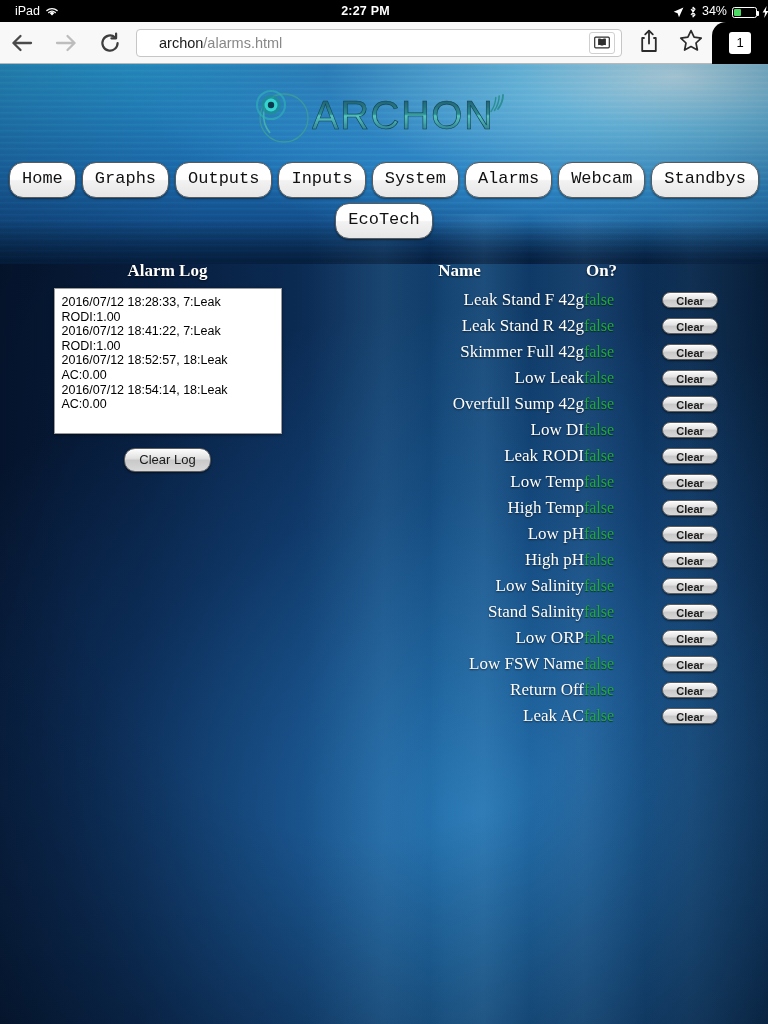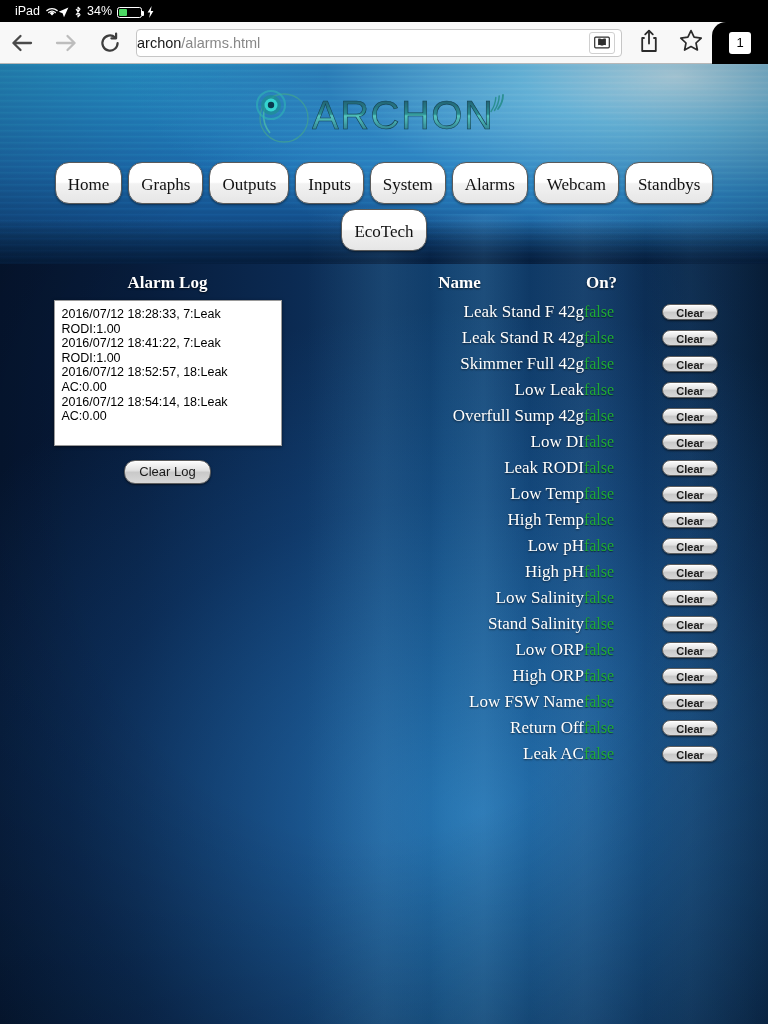--- a/index.html
+++ b/index.html
@@ -43,21 +43,21 @@
     border-bottom: 1px solid #b8b8b8;
   }
   .nav-btn {
     width: 44px; height: 42px; display:flex; align-items:center; justify-content:center;
     cursor: pointer;
   }
   .nav-btn svg { display:block; }
   .url-field {
     flex: 1; height: 28px; background: #fff; border: 1px solid #c6c6c6;
     border-radius: 4px; margin: 0 6px 0 4px; display:flex; align-items:center;
-    padding: 0 6px 0 0; position: relative;
+    padding: 0 6px 0 22px; position: relative;
   }
   .url-text { font-size: 14.5px; color: #888; font-family: "Liberation Sans", sans-serif; white-space: nowrap; }
   .url-text b { color: #1a1a1a; font-weight: normal; }
   .reader-ico {
     width: 26px; height: 22px; border: 1px solid #d0d0d0; border-radius: 3px;
     display:flex; align-items:center; justify-content:center; margin-left:auto;
     background:#fff; cursor:pointer;
   }
   .chrome-ico { width: 42px; height: 42px; display:flex; align-items:center; justify-content:center; cursor:pointer; }
   .tabs-corner {
@@ -126,22 +126,22 @@
   .logo svg { display:block; }
 
   
   .nav { text-align:center; margin-top: 6px; line-height: 30px; }
   .nav-row { display:flex; justify-content:center; flex-wrap: wrap; gap: 6px; }
   .pill {
     display:inline-block;
     background: linear-gradient(to bottom, #ffffff 0%, #ffffff 48%, #f2f2f2 52%, #e6e6e6 100%);
     border: 1px solid #5a5a5a;
     border-radius: 14px;
-    padding: 7px 12px 3px;
-    font-family: Liberation Serif, serif;
+    padding: 1px 12px 3px;
+    font-family: Liberation Mono, monospace;
     font-size: 17px; color: #111; cursor:pointer;
     box-shadow: 0 1px 2px rgba(0,0,0,0.45);
     text-decoration:none; white-space:nowrap;
   }
   .nav-row.second { margin-top: 5px; }
 
   
   .main {
     display:flex; align-items:flex-start; margin-top: 22px;
   }
@@ -208,20 +208,21 @@
     <div class="sb-left">
       <span class="sb-device">iPad</span>
       <span class="wifi-ico">
         <svg width="14" height="11" viewBox="0 0 14 11">
           <path d="M7 9.6 L4.6 6.9 a3.7 3.7 0 0 1 4.8 0 Z" fill="#fff"></path>
           <path d="M1.9 4.6 a7.5 7.5 0 0 1 10.2 0" stroke="#fff" stroke-width="1.4" fill="none" stroke-linecap="round"></path>
           <path d="M3.7 6.6 a5 5 0 0 1 6.6 0" stroke="#fff" stroke-width="1.3" fill="none" stroke-linecap="round"></path>
         </svg>
       </span>
     </div>
+    <div class="sb-center">2:27 PM</div>
     <div class="sb-right">
       <span class="loc-ico">
         <svg width="11" height="11" viewBox="0 0 11 11">
             <path d="M10.4 0.6 L0.7 4.8 L4.6 6.2 L6 10.3 Z" fill="#fff"></path>
           </svg>
       </span>
       <span class="bt-ico">
         <svg width="8" height="12" viewBox="0 0 8 12">
           <path d="M2 3 L6 8.8 L4 10.8 L4 1.2 L6 3.2 L2 9" stroke="#fff" stroke-width="1.1" fill="none" stroke-linejoin="round"></path>
         </svg>
@@ -443,25 +444,20 @@
                   <td class="td-name">Stand Salinity</td>
                   <td class="td-state" style="color: rgb(31, 170, 51);">false</td>
                   <td class="td-action"><button class="btn-gray btn-clear">Clear</button></td>
                 </tr>
                 <tr>
                   <td class="td-name">Low ORP</td>
                   <td class="td-state" style="color: rgb(31, 170, 51);">false</td>
                   <td class="td-action"><button class="btn-gray btn-clear">Clear</button></td>
                 </tr>
                 <tr>
-                  <td class="td-name">High ORP</td>
-                  <td class="td-state" style="color: rgb(31, 170, 51);">false</td>
-                  <td class="td-action"><button class="btn-gray btn-clear">Clear</button></td>
-                </tr>
-                <tr>
                   <td class="td-name">Low FSW Name</td>
                   <td class="td-state" style="color: rgb(31, 170, 51);">false</td>
                   <td class="td-action"><button class="btn-gray btn-clear">Clear</button></td>
                 </tr>
                 <tr>
                   <td class="td-name">Return Off</td>
                   <td class="td-state" style="color: rgb(31, 170, 51);">false</td>
                   <td class="td-action"><button class="btn-gray btn-clear">Clear</button></td>
                 </tr>
                 <tr>

